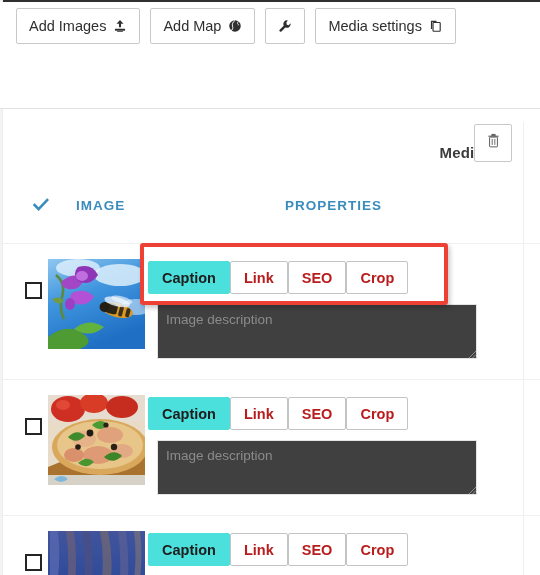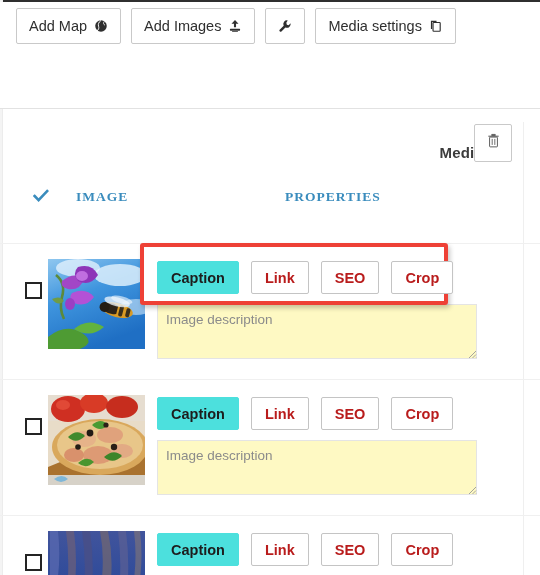--- a/index.html
+++ b/index.html
@@ -100,22 +100,22 @@
   .vline {
     position: absolute;
     left: 523px; top: 122px;
     width: 1px; height: 453px;
     background: #efefef;
   }
 
   
   #col-head {
     position: absolute;
-    left: 0; top: 187px;
-    width: 428px; height: 26px; font-family: Liberation Serif, serif;
+    left: 0; top: 196px;
+    width: 428px; height: 26px;
   }
   #col-check {
     position: absolute;
     left: 33px; top: 0;
     font-size: 15px;
     color: #3a8cbd;
     cursor: pointer;
     line-height: 22px;
   }
   #col-image {
@@ -156,23 +156,23 @@
     position: absolute;
     left: 48px;
     width: 97px; height: 90px;
     overflow: hidden;
     background: #ddd;
   }
   .thumb svg { display: block; width: 97px; height: 90px; }
 
   .tabs {
     position: absolute;
-    left: 157px;
+    left: 148px;
     display: flex;
-    gap: 12px;
+    gap: 0;
   }
   .tab {
     height: 33px;
     min-width: 50px;
     padding: 0 13px;
     box-sizing: border-box;
     display: flex;
     align-items: center;
     justify-content: center;
     font-size: 14.5px;
@@ -189,21 +189,21 @@
     border-color: #4ce0dd;
     color: #1d1d1d;
   }
 
   .desc {
     position: absolute;
     left: 157px;
     width: 320px;
     height: 55px;
     box-sizing: border-box;
-    background: #fef9c3;
+    background: #404040;
     border: 1px solid #e4e4e4;
     color: #8b8b8b;
     font-size: 13.5px;
     font-family: "Liberation Sans", sans-serif;
     padding: 7px 8px;
     resize: none;
     outline: none;
   }
   .desc::placeholder { color: #8b8b8b; }
   .resize-grip {
@@ -231,37 +231,37 @@
 
 <div id="app">
 
   <div class="edge-top"></div>
   <div class="edge-left"></div>
 
   <div id="toolbar">
     <div class="tb-row">
 
       <div class="tb-btn">
+        <span>Add Images</span>
+        <span class="ic">
+          <svg width="14" height="14" viewBox="0 0 16 16">
+            <path d="M8 1.2 L12 5.4 H9.2 V9.4 H6.8 V5.4 H4 Z" fill="#2f2f2f"></path>
+            <rect x="2.2" y="11.2" width="11.6" height="2.1" rx="0.6" fill="#2f2f2f"></rect>
+            <rect x="4.6" y="13.6" width="6.8" height="1.1" rx="0.5" fill="#2f2f2f"></rect>
+          </svg>
+        </span>
+      </div>
+
+      <div class="tb-btn">
         <span>Add Map</span>
         <span class="ic">
           <svg width="14" height="14" viewBox="0 0 16 16">
             <circle cx="8" cy="8" r="6.6" fill="#2f2f2f"></circle>
             <path d="M8 1.6 C5.4 3.6 4.4 6.1 5.2 8.2 C6.0 10.3 5.2 12.4 3.4 13.6" fill="none" stroke="#ffffff" stroke-width="1.1"></path>
             <path d="M11.6 3.0 C10.4 4.6 10.8 6.2 12.4 7.0" fill="none" stroke="#ffffff" stroke-width="1"></path>
-          </svg>
-        </span>
-      </div>
-
-      <div class="tb-btn">
-        <span>Add Images</span>
-        <span class="ic">
-          <svg width="14" height="14" viewBox="0 0 16 16">
-            <path d="M8 1.2 L12 5.4 H9.2 V9.4 H6.8 V5.4 H4 Z" fill="#2f2f2f"></path>
-            <rect x="2.2" y="11.2" width="11.6" height="2.1" rx="0.6" fill="#2f2f2f"></rect>
-            <rect x="4.6" y="13.6" width="6.8" height="1.1" rx="0.5" fill="#2f2f2f"></rect>
           </svg>
         </span>
       </div>
 
       <div class="tb-btn">
         <span class="ic">
           <svg width="14" height="14" viewBox="0 0 16 16">
             <path d="M11.1 1.6 a4.2 4.2 0 0 0-4.6 6.0 L1.9 12.2 a1.2 1.2 0 0 0 0 1.7 l0.3 0.3 a1.2 1.2 0 0 0 1.7 0 L8.5 9.6 a4.2 4.2 0 0 0 5.9-4.7 L12.2 7.0 L10.1 6.5 L9.5 4.4 Z" fill="#2f2f2f"></path>
           </svg>
         </span>

